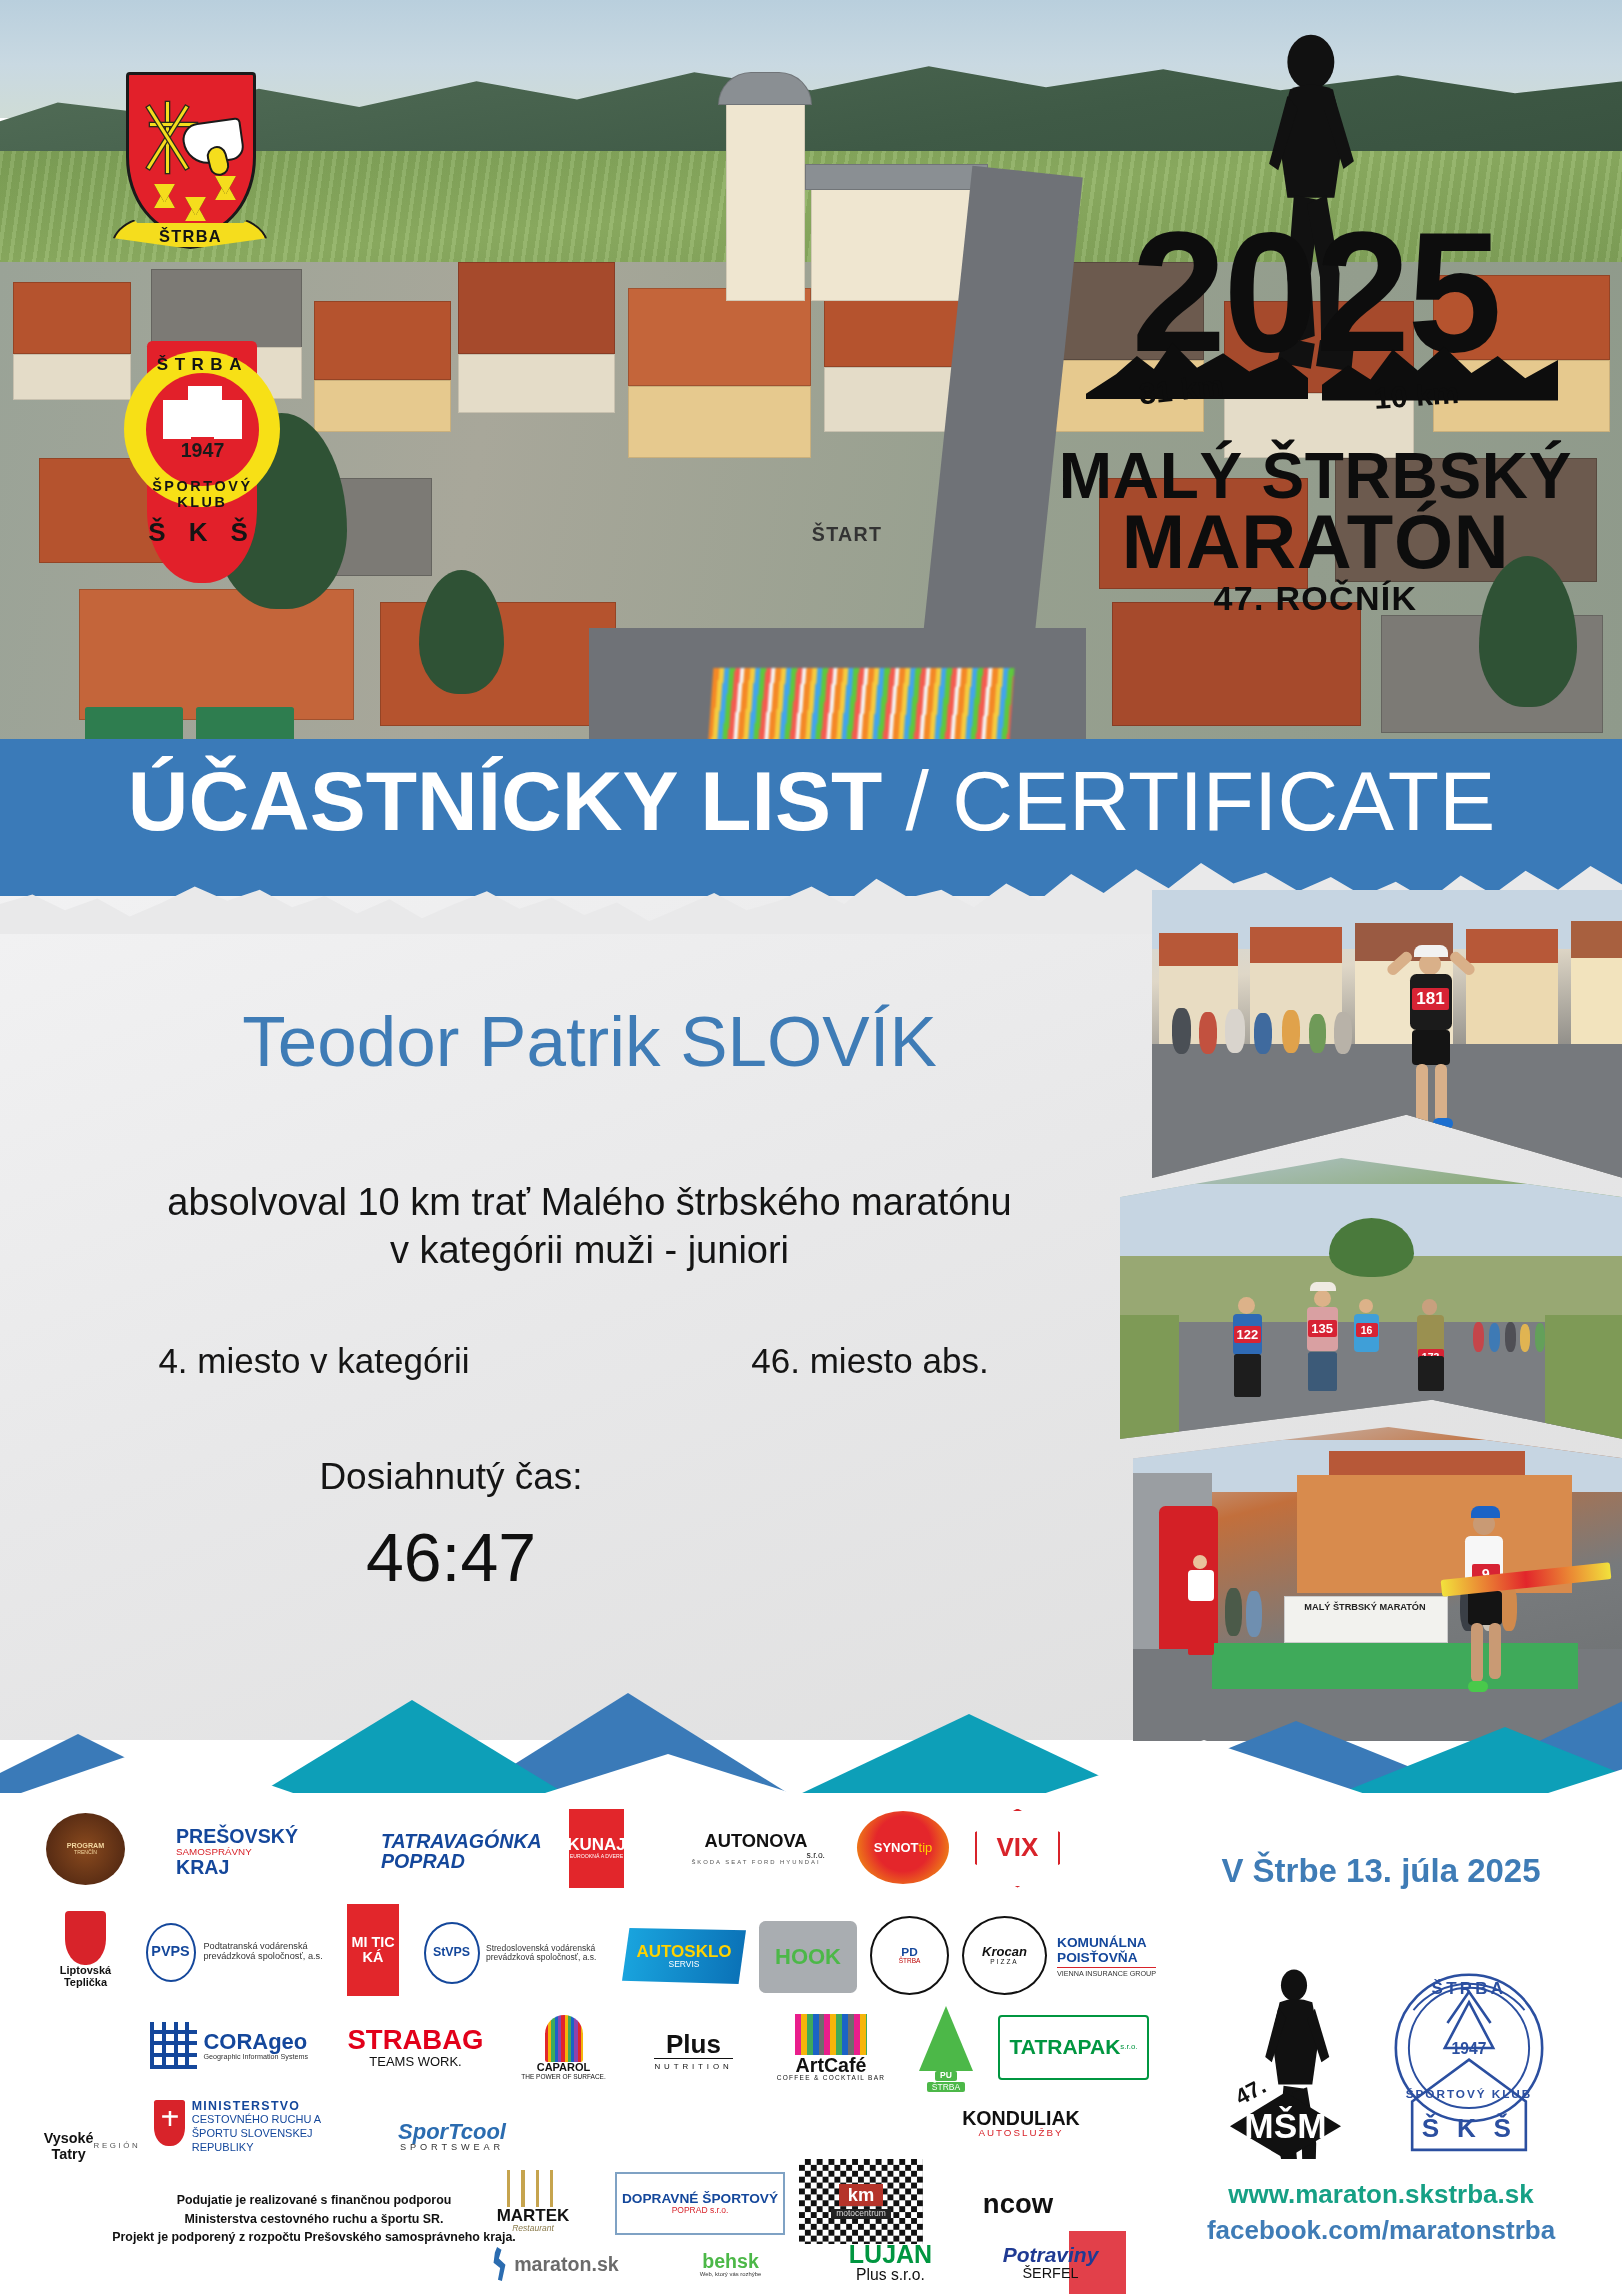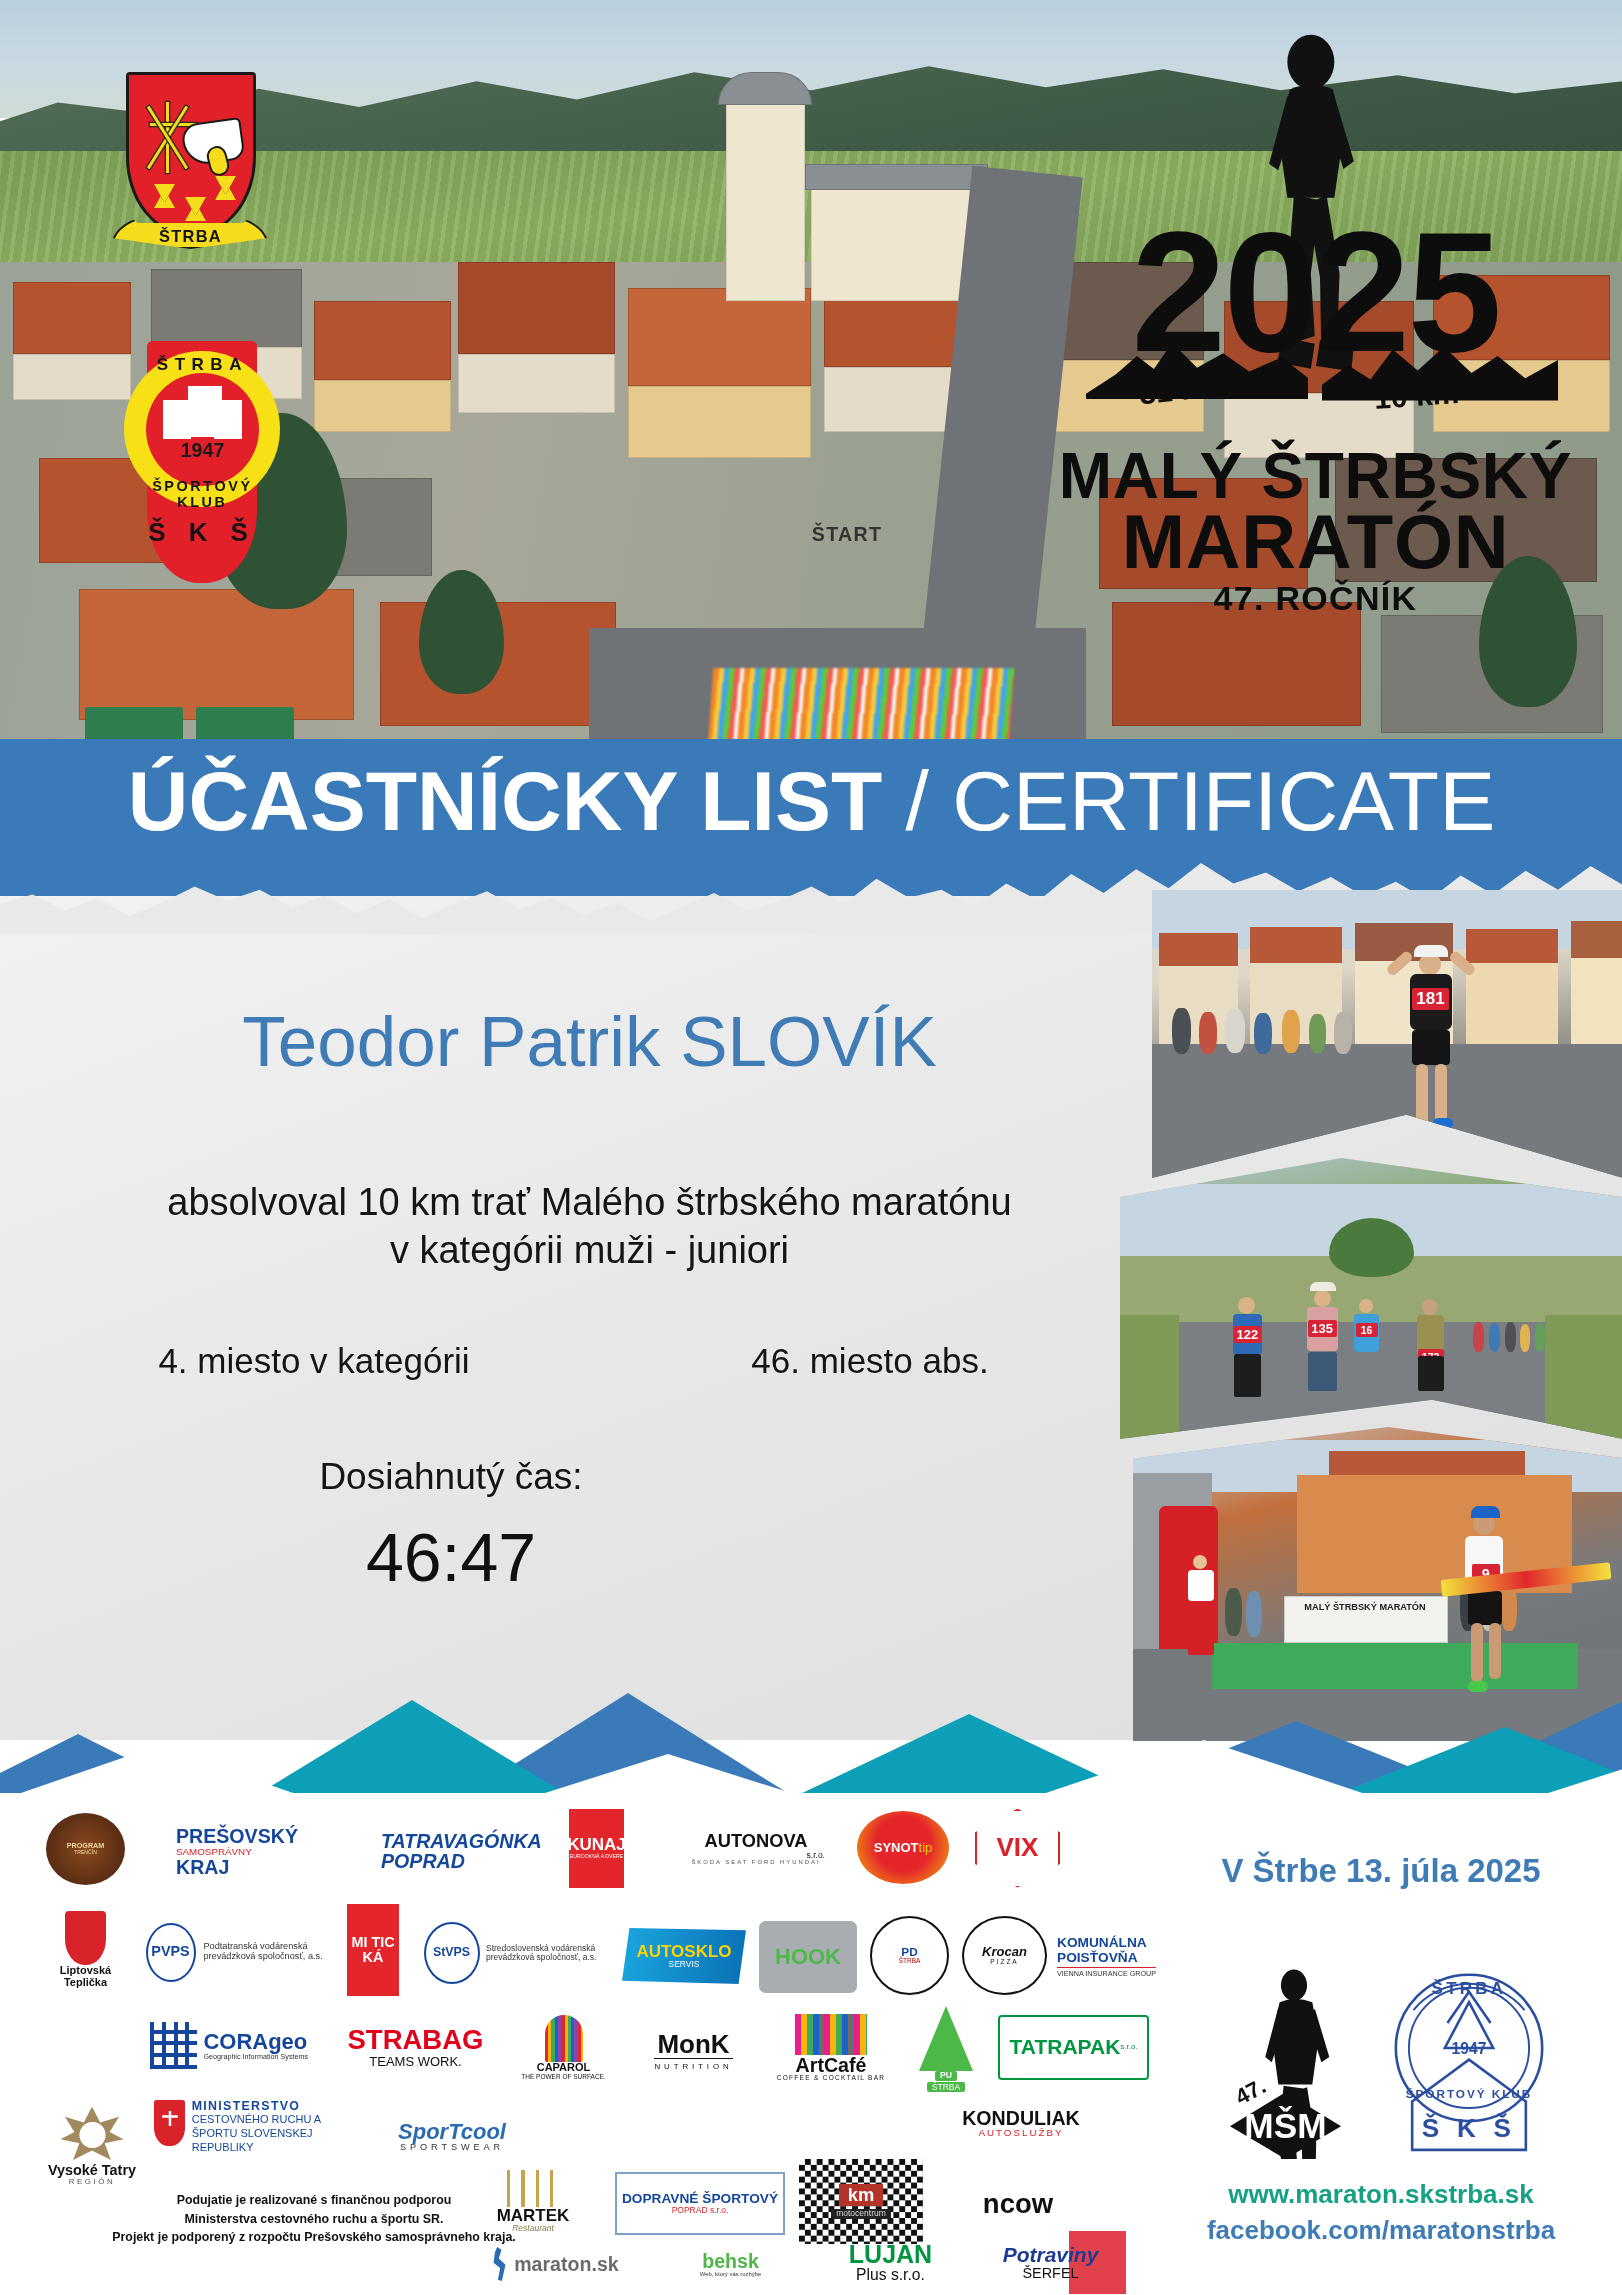--- a/index.html
+++ b/index.html
@@ -685,39 +685,39 @@
     <div class="lg" style="left:294px;top:209px;width:151px;height:65px;flex-direction:column;color:#e2001a;font-size:27.5px;">
       <span>STRABAG</span>
       <span class="lg-sub" style="font-size:13px;color:#111;">TEAMS WORK.</span>
     </div>
     <div class="lg" style="left:465px;top:196px;width:105px;height:92px;flex-direction:column;color:#111;font-size:11px;">
       <span style="width:38px;height:47px;background:repeating-linear-gradient(90deg,#e2262b 0 3.3px,#f5b50a 3.3px 6.5px,#3faa5a 6.5px 9.8px,#1b63c6 9.8px 13px,#8e44ad 13px 16.4px);border-radius:19.6px 19.6px 2.6px 2.6px;display:block;"></span>
       <span>CAPAROL</span>
       <span class="lg-sub" style="font-size:6.5px;">THE POWER OF SURFACE.</span>
     </div>
     <div class="lg" style="left:582px;top:209px;width:131px;height:72px;flex-direction:column;color:#111;font-size:26px;">
-      <span>MonK</span>
+      <span>Plus</span>
       <span class="lg-sub" style="font-size:7.9px;letter-spacing:3.9px;border-top:1.3px solid #111;padding-top:4px;">NUTRITION</span>
     </div>
     <div class="lg" style="left:726px;top:196px;width:118px;height:92px;flex-direction:column;color:#111;font-size:19.6px;">
       <span style="width:72px;height:41px;background:repeating-linear-gradient(90deg,#e91e8c 0 5.9px,#f5b50a 5.9px 11.8px,#3faa5a 11.8px 17.7px,#1b63c6 17.7px 23.6px,#6d6d6d 23.6px 29.4px);display:block;"></span>
       <span>ArtCafé</span>
       <span class="lg-sub" style="font-size:6.5px;letter-spacing:1.3px;">COFFEE &amp; COCKTAIL BAR</span>
     </div>
     <div class="lg" style="left:864px;top:194px;width:72px;height:98px;flex-direction:column;color:#fff;font-size:8.5px;">
       <span style="width:0;height:0;border-left:27.5px solid transparent;border-right:27.5px solid transparent;border-bottom:65px solid #4cb848;display:block;"></span>
       <span style="background:#4cb848;padding:0.7px 5.2px;border-radius:2px;">PU</span>
       <span class="lg-sub" style="background:#4cb848;padding:0.7px 5.2px;border-radius:2px;margin-top:1.3px;">ŠTRBA</span>
     </div>
     <div class="lg" style="left:952px;top:209px;width:151px;height:65px;color:#009640;font-size:21px;border:2px solid #009640;border-radius:3.9px;">
       <span>TATRAPAK</span>
       <span class="lg-sub" style="font-size:7.9px;">s.r.o.</span>
     </div>
 
-    <div class="lg" style="left:0;top:288px;width:92px;height:105px;flex-direction:column;color:#111;font-size:14.4px;">
+    <div class="lg" style="left:0;top:288px;width:92px;height:105px;flex-direction:row;color:#111;font-size:14.4px;">
       <span style="width:63px;height:56px;background:radial-gradient(circle,#ffffff 30%,#a08a5e 32%,#a08a5e 100%);clip-path:polygon(50% 0,63% 28%,93% 18%,78% 45%,100% 58%,70% 65%,80% 95%,50% 78%,20% 95%,30% 65%,0 58%,22% 45%,7% 18%,37% 28%);display:block;"></span>
       <span>Vysoké Tatry</span>
       <span class="lg-sub" style="font-size:7.9px;letter-spacing:2.6px;color:#555;">REGIÓN</span>
     </div>
     <div class="lg" style="left:98px;top:294px;width:209px;height:92px;align-items:flex-start;">
       <span style="width:31px;height:46px;background:#d8232a;border-radius:2.6px 2.6px 14.4px 14.4px/2.6px 2.6px 18.3px 18.3px;position:relative;display:block;">
         <span style="position:absolute;left:7.9px;top:10.5px;width:15.7px;height:15.7px;background:#fff;clip-path:polygon(42% 0,58% 0,58% 30%,100% 30%,100% 46%,58% 46%,58% 100%,42% 100%,42% 46%,0 46%,0 30%,42% 30%);display:block;"></span>
       </span>
       <span style="display:flex;flex-direction:column;align-items:flex-start;padding-left:6.5px;color:#14479b;">
         <span style="font-size:12.4px;letter-spacing:1.3px;">MINISTERSTVO</span>

